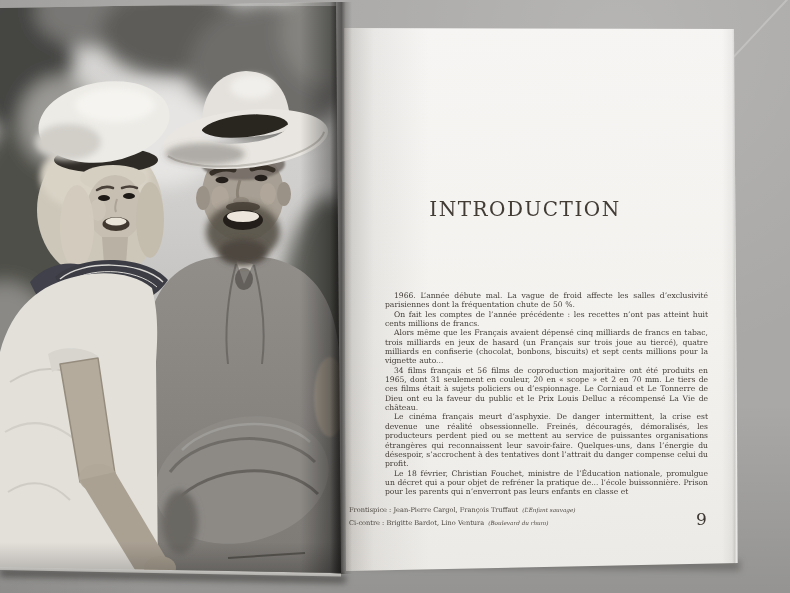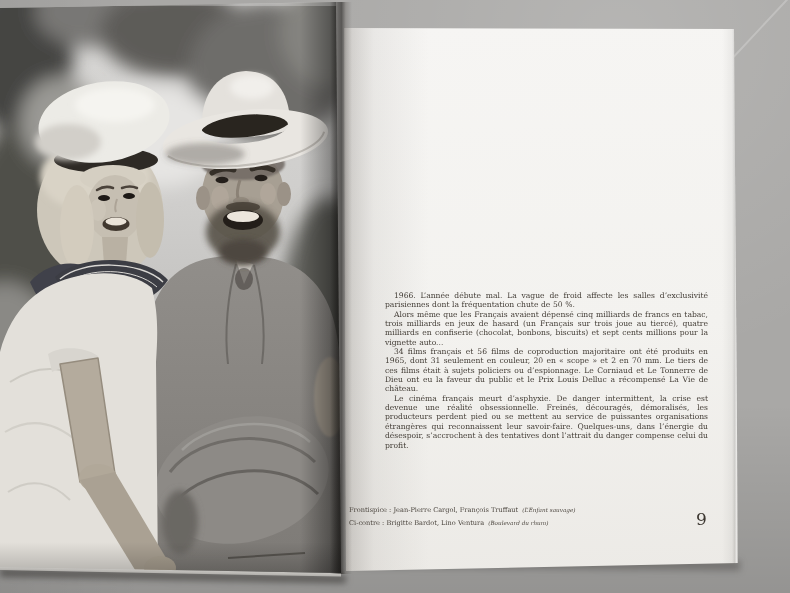--- a/index.html
+++ b/index.html
@@ -235,26 +235,29 @@
       <rect x="0" y="540" width="341" height="36" fill="url(#botShade)"></rect>
       <rect x="0" y="0" width="341" height="4" fill="rgba(255,255,255,0.25)"></rect>
     </svg>
   </div>
 
   <div class="gutter"></div>
 
   <div class="right-page">
     <div class="fore-edge-right"></div>
 
+    <h1 class="rp-title">INTRODUCTION</h1>
 
     <div class="rp-body">
         <p><span>1966. L’année débute mal. La vague de froid affecte les salles d’exclusivité parisiennes dont la fréquentation chute de 50 %.</span></p>
+        <p><span>On fait les comptes de l’année précédente : les recettes n’ont pas atteint huit cents millions de francs.</span></p>
         <p><span>Alors même que les Français avaient dépensé cinq milliards de francs en tabac, trois milliards en jeux de hasard (un Français sur trois joue au tiercé), quatre milliards en confiserie (chocolat, bonbons, biscuits) et sept cents millions pour la vignette auto...</span></p>
         <p><span>34 films français et 56 films de coproduction majoritaire ont été produits en 1965, dont 31 seulement en couleur, 20 en « scope » et 2 en 70 mm. Le tiers de ces films était à sujets policiers ou d’espionnage. </span><span class="it">Le Corniaud</span><span> et </span><span class="it">Le Tonnerre de Dieu</span><span> ont eu la faveur du public et le Prix Louis Delluc a récompensé </span><span class="it">La Vie de château</span><span>.</span></p>
         <p><span>Le cinéma français meurt d’asphyxie. De danger intermittent, la crise est devenue une réalité obsessionnelle. Freinés, découragés, démoralisés, les producteurs perdent pied ou se mettent au service de puissantes organisations étrangères qui reconnaissent leur savoir-faire. Quelques-uns, dans l’énergie du désespoir, s’accrochent à des tentatives dont l’attrait du danger compense celui du profit.</span></p>
+        <p><span>Le 18 février, Christian Fouchet, ministre de l’Éducation nationale, promulgue un décret qui a pour objet de refréner la pratique de... l’école buissonnière. Prison pour les parents qui n’enverront pas leurs enfants en classe et</span></p>
       </div>
 
     <div class="rp-captions">
         <div class="caption-line"><span>Frontispice : Jean-Pierre Cargol, François Truffaut</span><span class="cap-film">(L’Enfant sauvage)</span></div>
         <div class="caption-line"><span>Ci-contre : Brigitte Bardot, Lino Ventura</span><span class="cap-film">(Boulevard du rhum)</span></div>
       </div>
 
     <div class="rp-number">9</div>
   </div>
 

